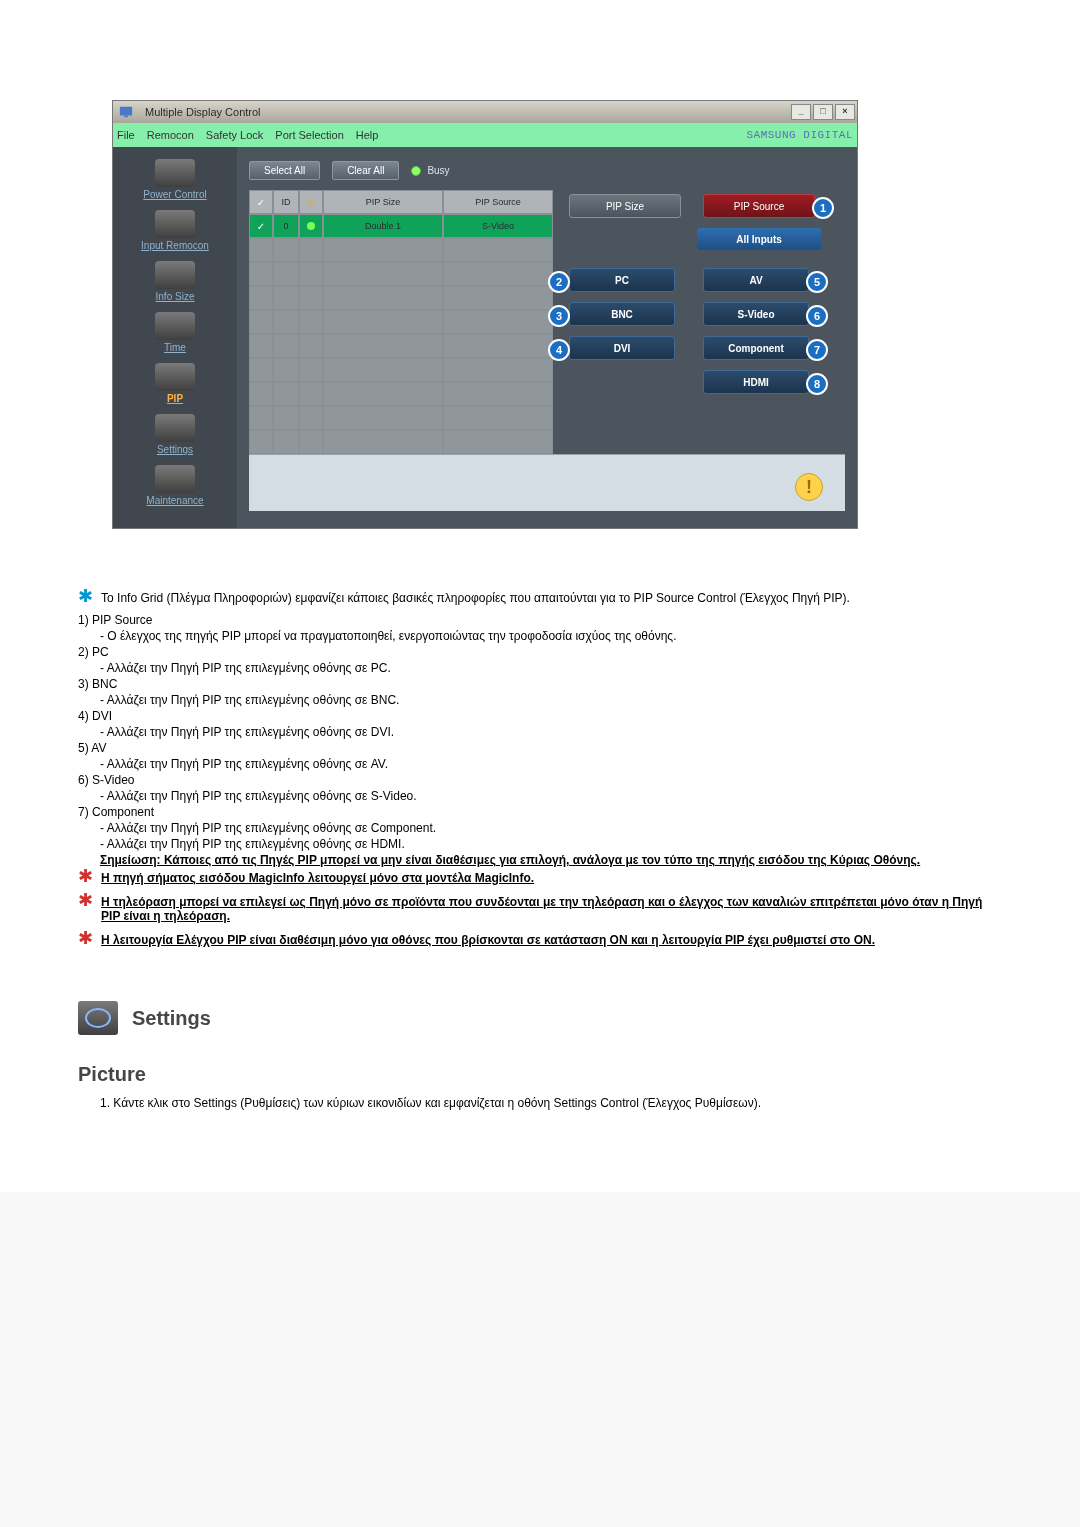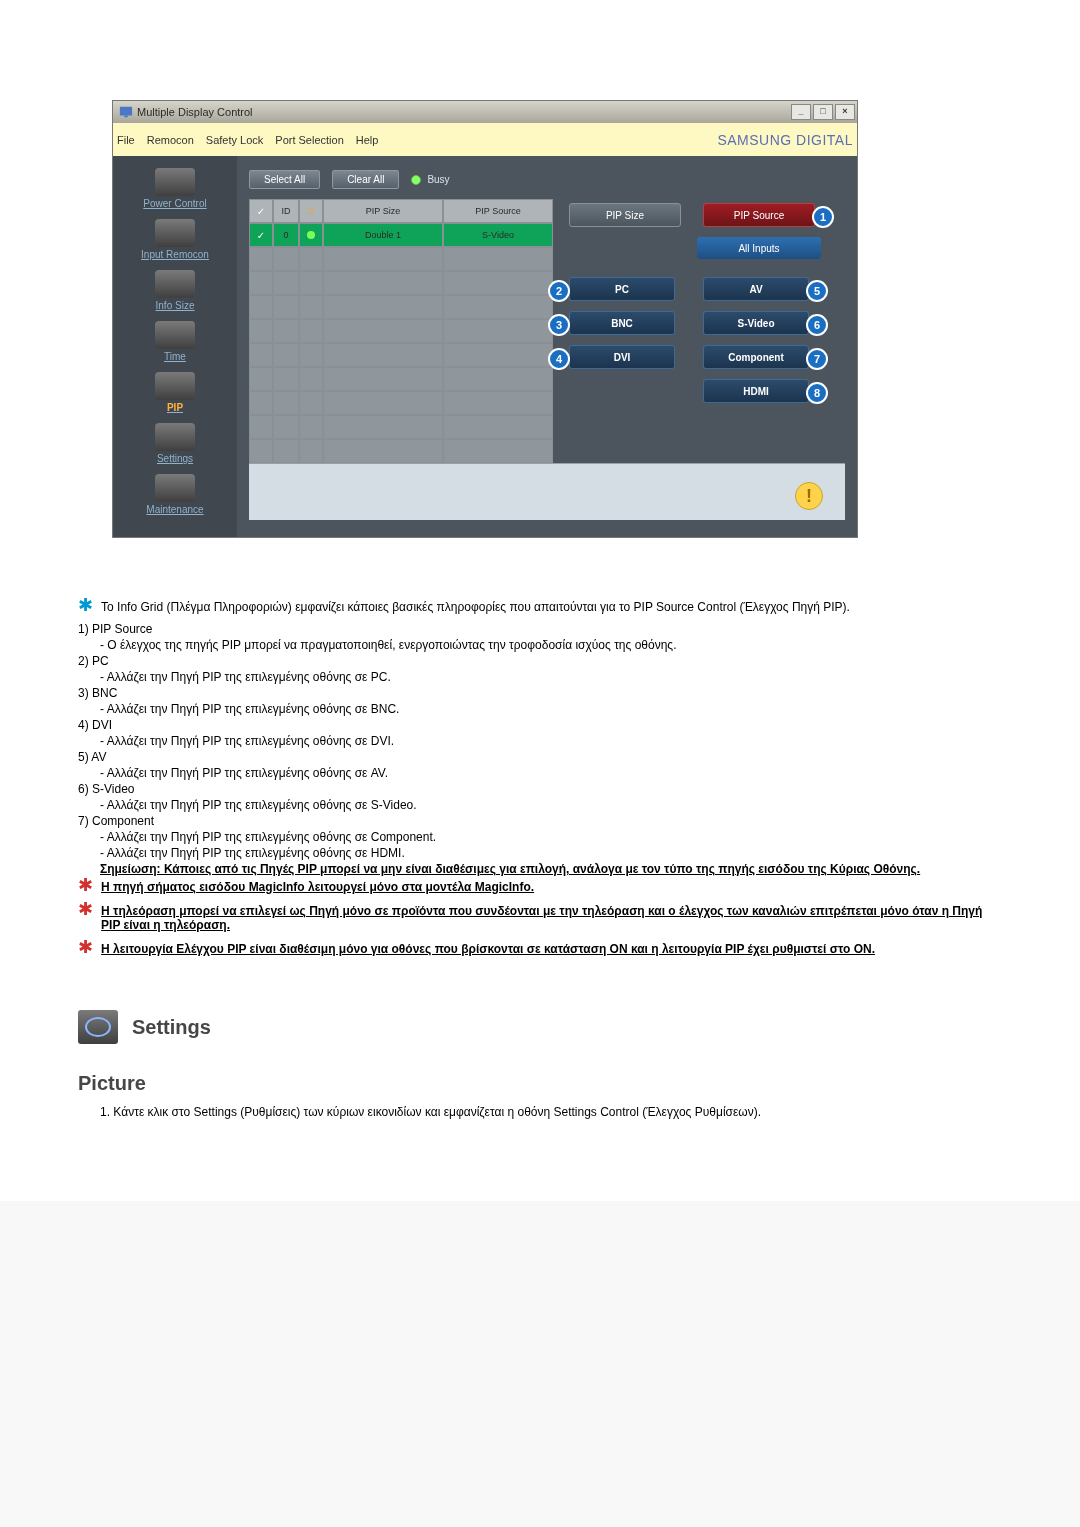--- a/index.html
+++ b/index.html
@@ -22,46 +22,48 @@
     margin: 0 0 60px 42px;
     border: 1px solid #777;
     background: #d7d7d7;
   }
   .titlebar {
     display: flex;
     align-items: center;
     height: 22px;
     background: linear-gradient(to bottom, #d7d5c9 0%, #a9a79b 100%);
     padding: 0 2px 0 6px;
+    gap: 8px;
   }
   .titlebar .app-icon { width: 14px; height: 14px; margin-right: 4px; }
   .titlebar .title { flex: 1; font-size: 11px; color: #2a2a2a; }
   .win-buttons { display: flex; gap: 2px; }
   .win-btn {
     width: 18px; height: 14px;
     background: #e8e8e2;
     border: 1px solid #888;
     font-size: 9px; line-height: 12px; text-align: center;
     color: #333; font-weight: bold;
   }
   .menubar {
     display: flex;
     align-items: center;
-    height: 33px;
-    background: #fef9c3;
+    height: 24px;
+    background: #86efac;
     padding: 0 4px;
     gap: 12px;
     font-size: 11px;
     color: #333;
   }
   .brand {
     margin-left: auto;
-    font-size: 14px;
+    font-size: 11px;
     color: #5b6fb3;
     letter-spacing: .5px;
+    font-family: Liberation Mono, monospace;
   }
   .app-body {
     display: flex;
     background: #4c555d;
   }
   .sidebar {
     width: 124px;
     background: #40474e;
     padding: 12px 0;
     color: #90b2cd;
@@ -128,21 +130,21 @@
     top: 2px;
     width: 18px; height: 18px; border-radius: 50%;
     border: 2px solid #fff;
     background: #1a6fc3;
     color: #fff; font-size: 11px; font-weight: bold;
     display: flex; align-items: center; justify-content: center;
   }
   .num-badge.inside-left { right: auto; left: -22px; }
   .input-header {
     background: linear-gradient(#2e6fb0, #1d4f85);
-    color: #fff; font-size: 10px; font-weight: normal;
+    color: #fff; font-size: 10px; font-weight: bold;
     text-align: right; height: 22px;
     display: flex; align-items: center; justify-content: center;
     border-radius: 3px; margin: 0 -6px 8px -6px;
   }
   .input-btn {
     display: flex; align-items: center; justify-content: center;
     height: 22px; width: 104px;
     border-radius: 3px;
     border: 1px solid #3e6a98;
     background: linear-gradient(#2c4b6b, #1b344f);

